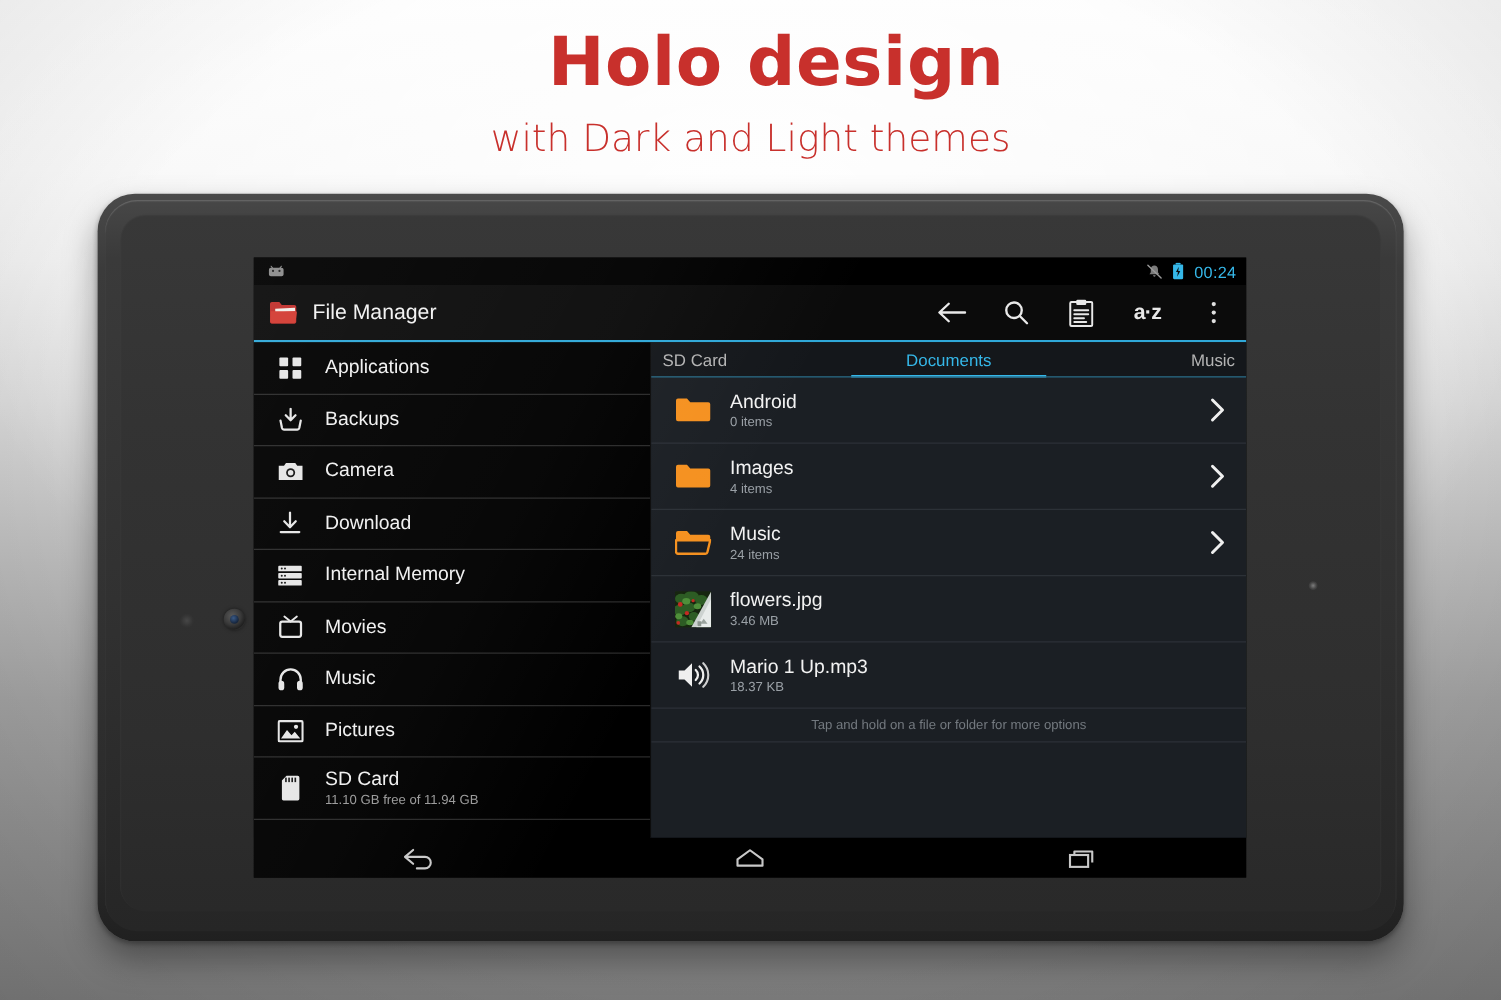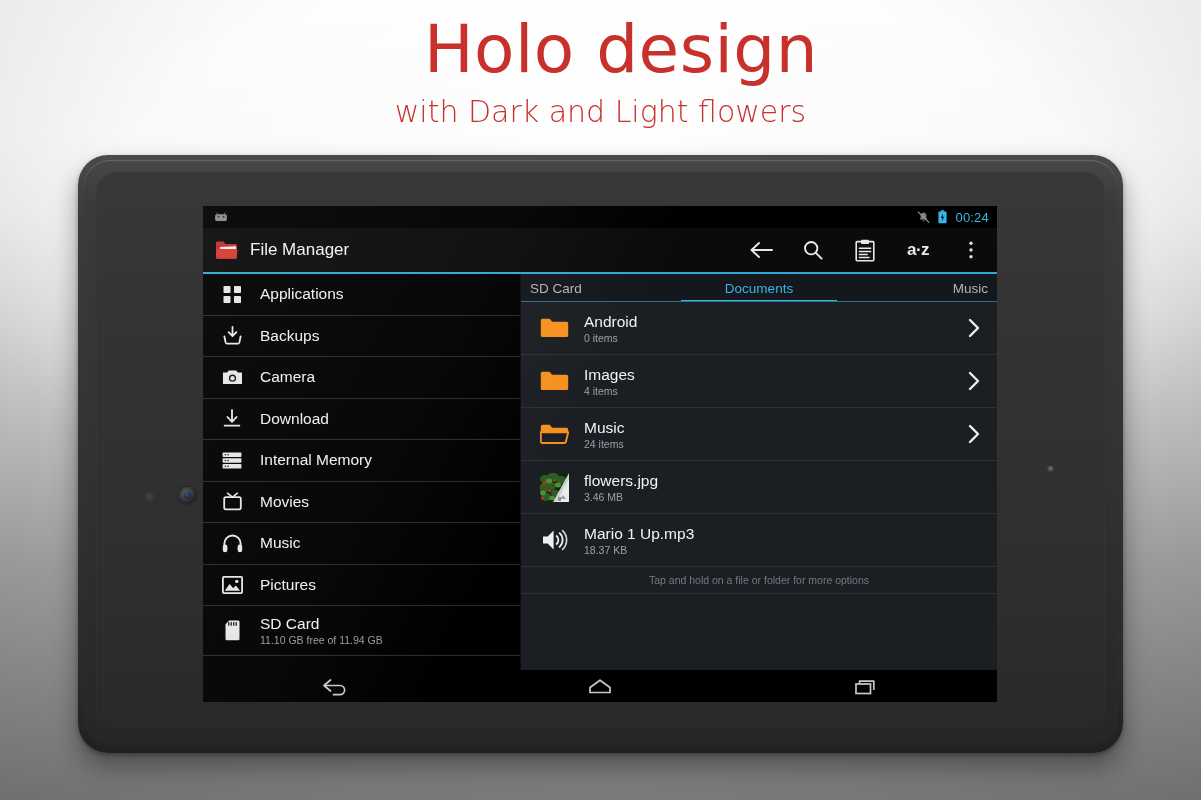--- a/index.html
+++ b/index.html
@@ -31,24 +31,24 @@
 
   
   #headline {
     position: absolute;
     left: 0; right: 0;
     top: 12px;
     text-align: center;
     pointer-events: none;
   }
   #title {
-    font-size: 66px;
+    font-size: 54px;
     line-height: 76px;
     color: #c8302c;
-    font-weight: 400;
+    font-weight: 700;
     letter-spacing: 0.5px;
     font-family: "DejaVu Sans", sans-serif;
     margin-left: 41px;
   }
   #subtitle {
     margin-top: 6px;
     font-size: 30px;
     line-height: 36px;
     color: #c8302c;
     font-weight: 300;
@@ -357,21 +357,21 @@
   }
 </style>
 </head>
 <body>
 
 <div id="bg"></div>
 <div id="bg-vign"></div>
 
 <div id="headline">
   <div id="title">Holo design</div>
-  <div id="subtitle">with Dark and Light flowers</div>
+  <div id="subtitle">with Dark and Light themes</div>
 </div>
 
 <div id="tablet">
   <div id="tablet-inner">
     <div id="tablet-face">
       <div id="sensor"></div>
       <div id="cam-ring">
         <div id="cam-lens"></div>
       </div>
       <div id="side-dot"></div>

